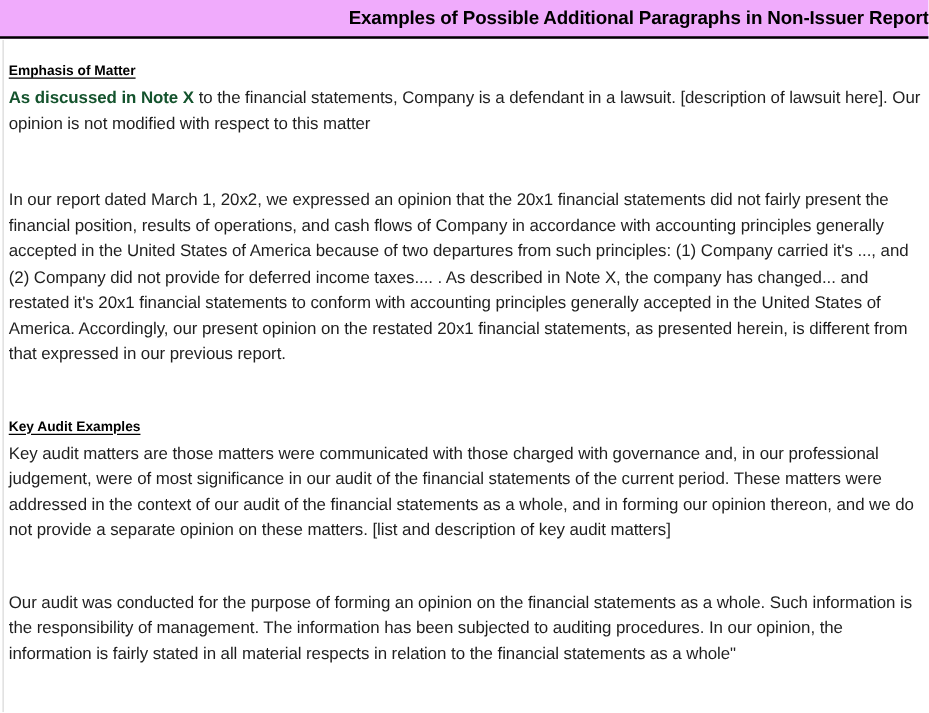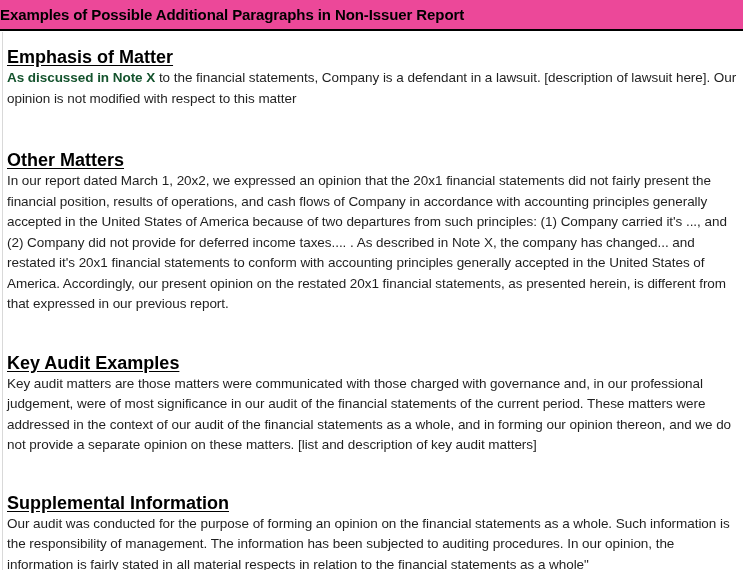--- a/index.html
+++ b/index.html
@@ -25,44 +25,44 @@
     position: absolute;
     left: 2px;
     top: 32px;
     width: 1px;
     height: 538px;
     background: #d9d9d9;
   }
   .title-bar {
     position: relative;
     height: 31px;
-    background: #ec4899;
+    background: #f0abfc;
     border-bottom: 2px solid #000000;
     display: flex;
     align-items: center;
-    justify-content: flex-start;
+    justify-content: flex-end;
     box-sizing: border-box;
   }
   .title-bar .title {
     font-size: 15px;
     font-weight: bold;
     color: #000000;
     letter-spacing: -0.1px;
     white-space: nowrap;
   }
   .body-area {
     position: relative;
     padding: 0 6px 0 7px;
     box-sizing: border-box;
   }
   .section {
     margin: 0;
   }
   .section-heading {
-    font-size: 18px;
+    font-size: 11px;
     font-weight: bold;
     color: #000000;
     text-decoration: underline;
     text-underline-offset: 2px;
     line-height: 20px;
     display: inline-block;
     margin: 0;
   }
   .section-body {
     font-size: 13.5px;
@@ -100,38 +100,32 @@
     <div class="section">
       <div class="heading-row">
         <span class="section-heading">Emphasis of Matter</span>
       </div>
       <p class="section-body"><span class="lead-bold">As discussed in Note X</span><span> to the financial statements, Company is a defendant in a lawsuit. [description of lawsuit here]. Our opinion is not modified with respect to this matter</span></p>
     </div>
 
     <div class="gap-1"></div>
 
     <div class="section">
-      <div class="heading-row">
-        <span class="section-heading">Other Matters</span>
-      </div>
       <p class="section-body">In our report dated March 1, 20x2, we expressed an opinion that the 20x1 financial statements did not fairly present the financial position, results of operations, and cash flows of Company in accordance with accounting principles generally accepted in the United States of America because of two departures from such principles: (1) Company carried it's ..., and (2) Company did not provide for deferred income taxes.... . As described in Note X, the company has changed... and restated it's 20x1 financial statements to conform with accounting principles generally accepted in the United States of America. Accordingly, our present opinion on the restated 20x1 financial statements, as presented herein, is different from that expressed in our previous report.</p>
     </div>
 
     <div class="gap-2"></div>
 
     <div class="section">
       <div class="heading-row">
         <span class="section-heading">Key Audit Examples</span>
       </div>
       <p class="section-body">Key audit matters are those matters were communicated with those charged with governance and, in our professional judgement, were of most significance in our audit of the financial statements of the current period. These matters were addressed in the context of our audit of the financial statements as a whole, and in forming our opinion thereon, and we do not provide a separate opinion on these matters. [list and description of key audit matters]</p>
     </div>
 
     <div class="gap-3"></div>
 
     <div class="section">
-      <div class="heading-row">
-        <span class="section-heading">Supplemental Information</span>
-      </div>
       <p class="section-body">Our audit was conducted for the purpose of forming an opinion on the financial statements as a whole. Such information is the responsibility of management. The information has been subjected to auditing procedures. In our opinion, the information is fairly stated in all material respects in relation to the financial statements as a whole"</p>
     </div>
 
   </div>
 </div>
 
 </body></html>

